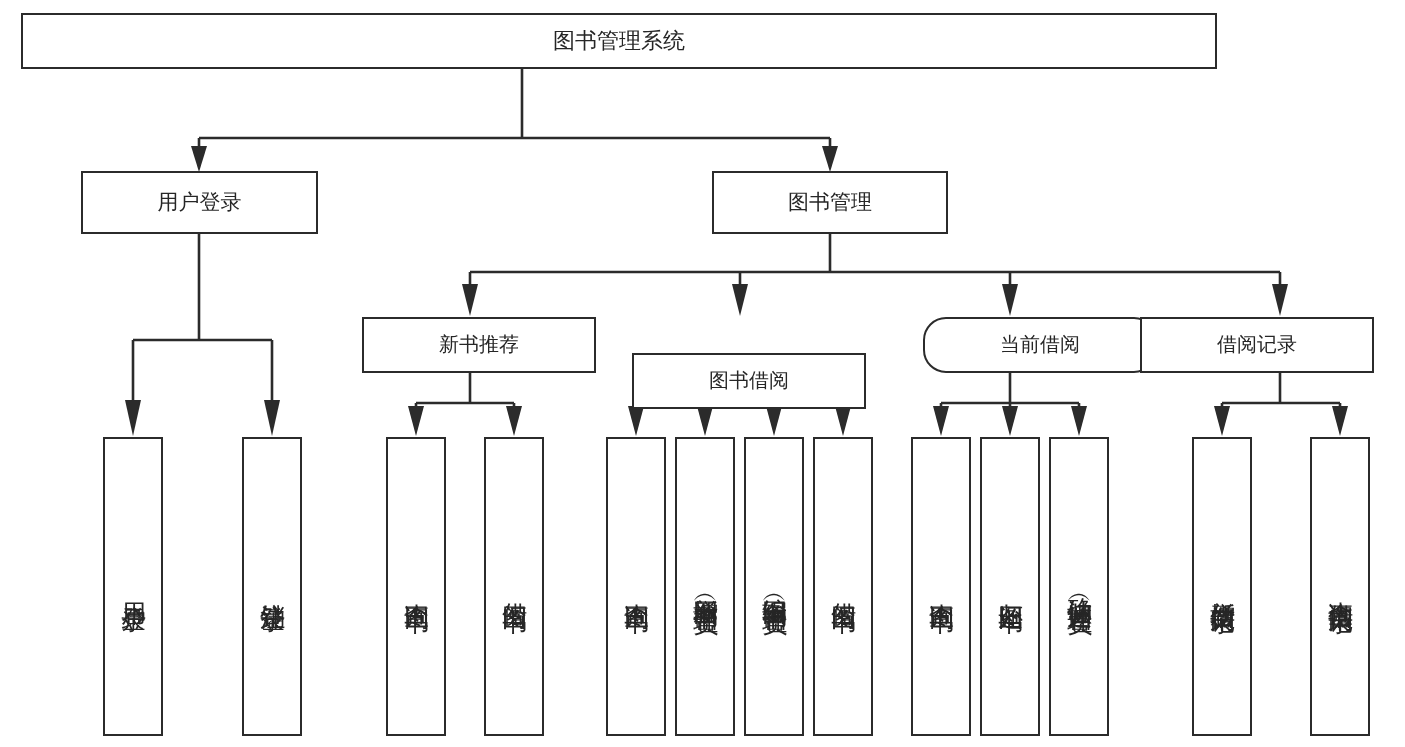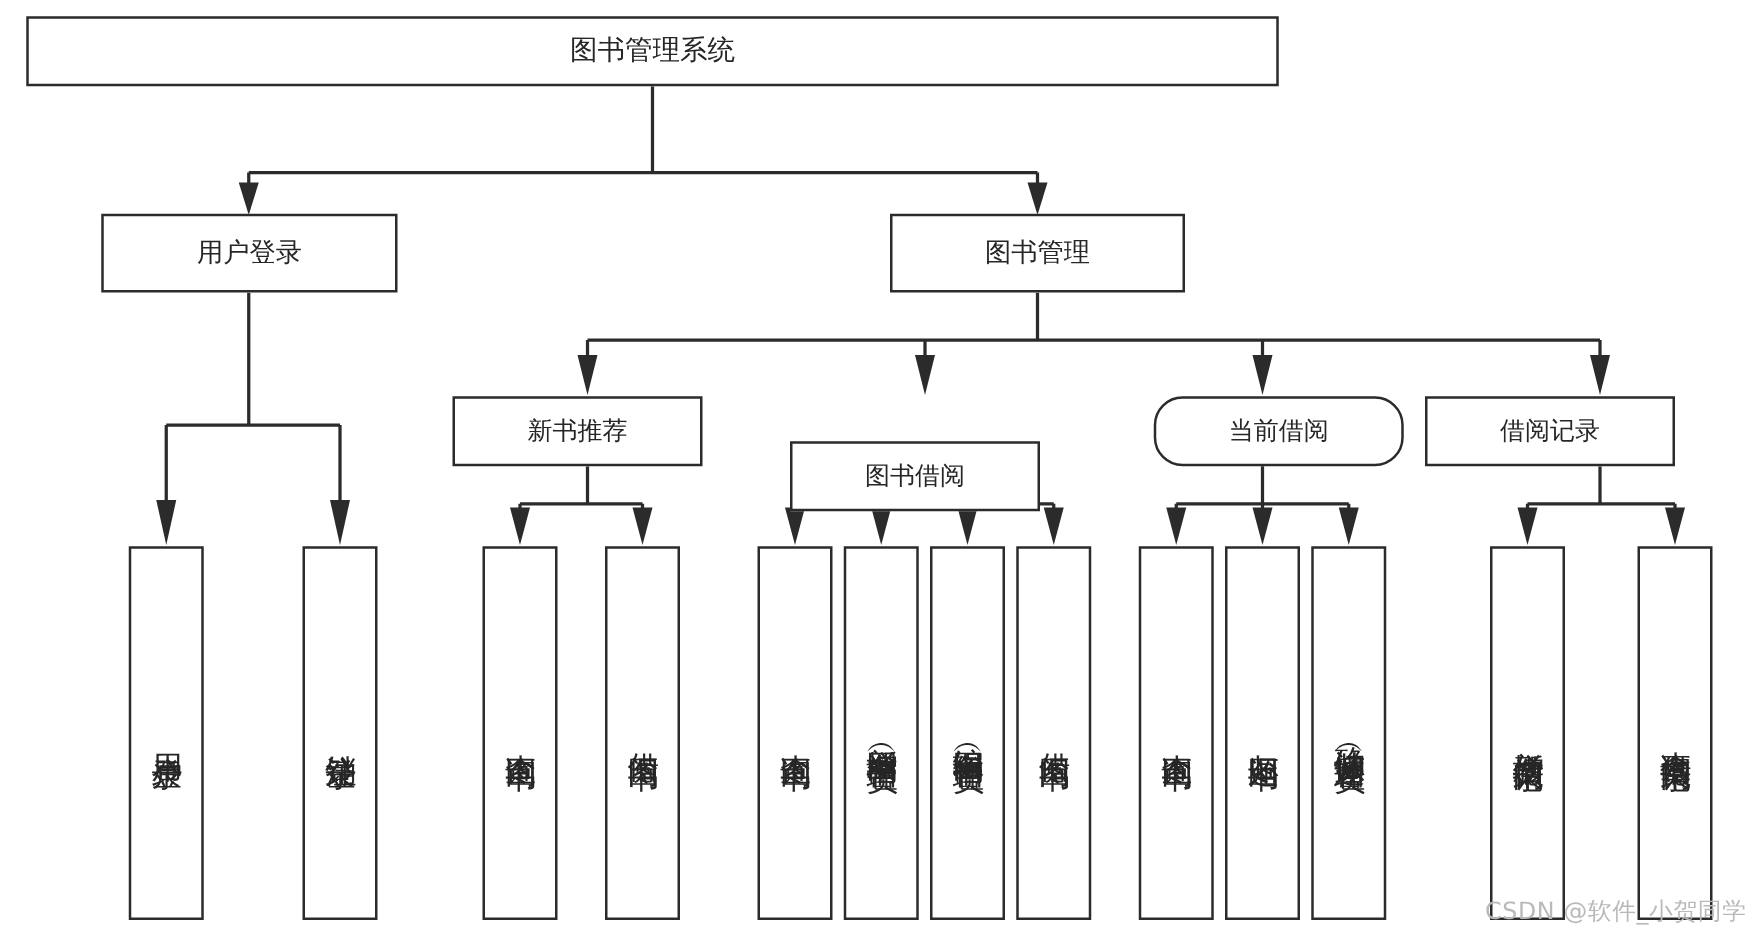--- a/index.html
+++ b/index.html
@@ -42,31 +42,31 @@
     z-index:2;
   }
   .node .label{
     display:block;
     text-align:center;
     line-height:1.18;
     white-space:nowrap;
     color:#262626;
   }
   
-  .n-root{ left:21px; top:13px; width:1002px; height:56px; }
+  .n-root{ left:21px; top:13px; width:1196px; height:56px; }
   .n-root .label{ font-size:22px; }
 
   
   .n-l1{ height:63px; }
   .n-l1 .label{ font-size:21px; }
   .n-login{ left:81px;  top:171px; width:237px; }
   .n-bookmgr{ left:712px; top:171px; width:236px; }
 
   
-  .n-l2{ top:317px; height:56px; width:200px; }
+  .n-l2{ top:317px; height:56px; width:234px; }
   .n-l2 .label{ font-size:20px; }
   .n-newbook{ left:362px; }
   .n-borrow{  left:632px;margin-top:36px; }
   .n-current{ left:923px;border-radius:23px; }
   .n-record{  left:1140px; }
 
   
   .leaf{
     top:437px;
     height:299px;
@@ -226,15 +226,14 @@
     <span class="label">确认归还（管理员）</span>
   </div>
 
   <div class="node leaf" style="left:1192px;">
     <span class="label">新增借阅记录</span>
   </div>
   <div class="node leaf" style="left:1310px;">
     <span class="label">查询借阅记录</span>
   </div>
 
-  <div class="watermark">CSDN @软件_小贺同学</div>
 
 </div>
 
 </body></html>

